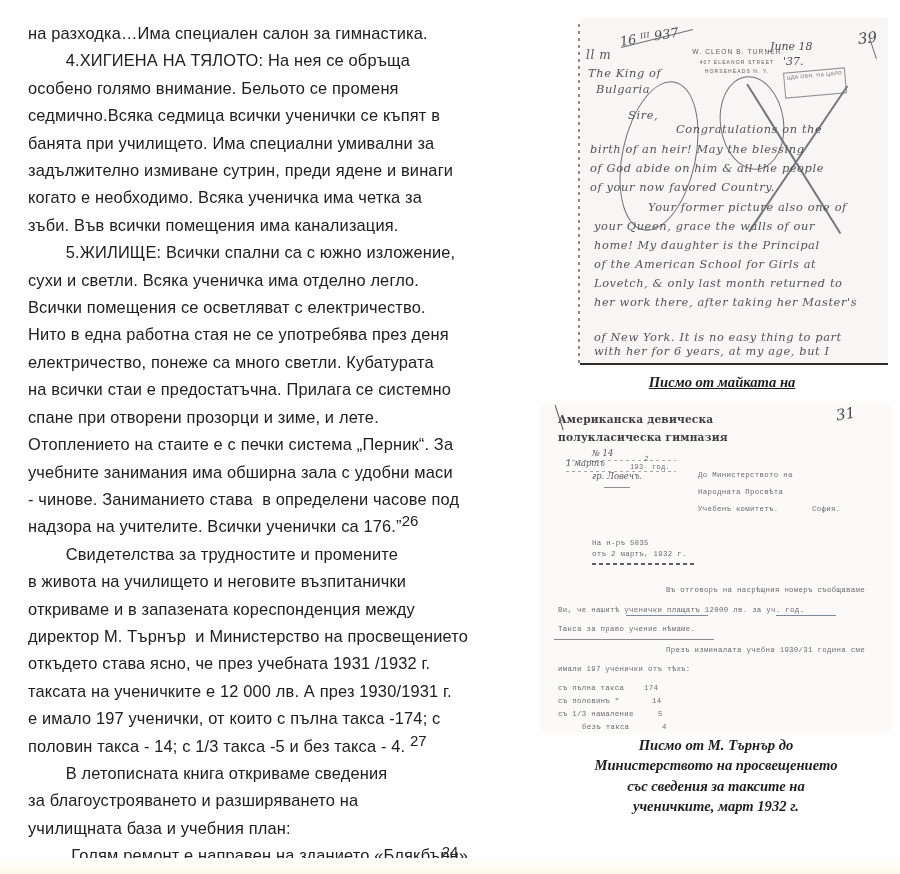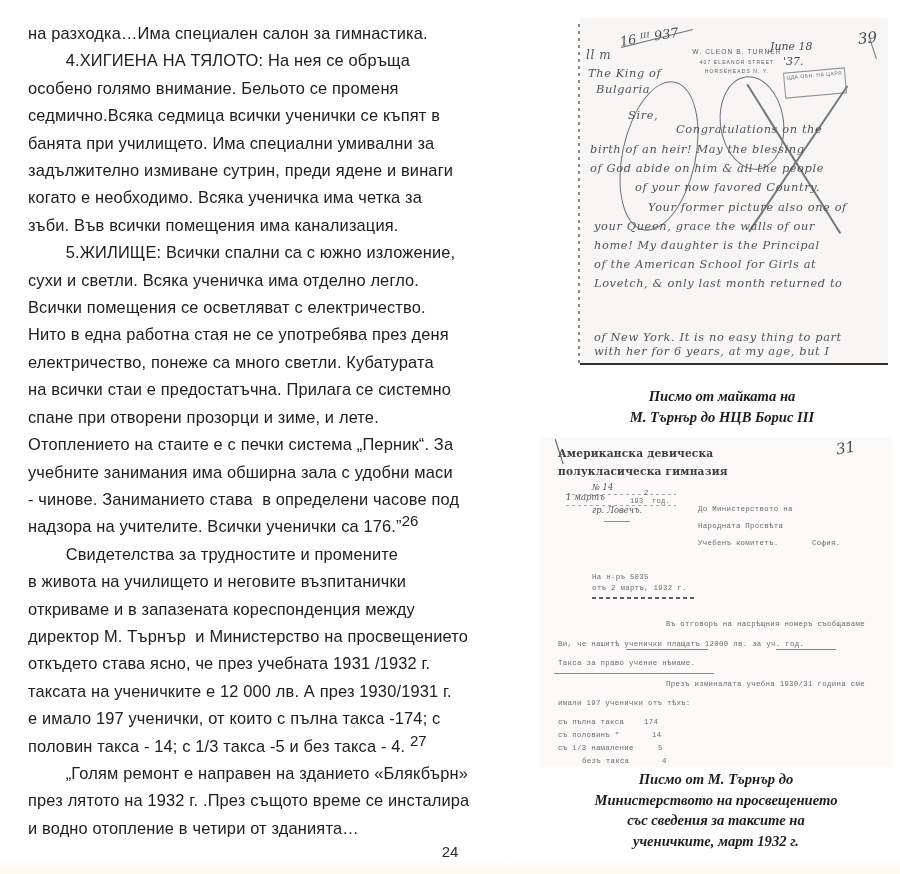--- a/index.html
+++ b/index.html
@@ -146,23 +146,24 @@
   .caption {
     font-family: "Liberation Serif", serif;
     font-style: italic;
     font-weight: bold;
     font-size: 14.6px;
     line-height: 20.5px;
     color: #1d1d1d;
     text-align: center;
   }
   #caption-letter {
-    margin-top: 20px;
+    margin-top: 6px;
     width: 340px;
     margin-left: 12px;
+    text-decoration: underline;
   }
 
   
   #fig-typed-wrap {
     position: relative;
     width: 352px;
     height: 330px;
     margin-top: 10px;
   }
   #fig-typed {
@@ -263,20 +264,23 @@
 
     <p class="para"><span>        Свидетелства за трудностите и промените
 в живота на училището и неговите възпитанички
 откриваме и в запазената кореспонденция между
 директор М. Търнър  и Министерство на просвещението
 откъдето става ясно, че през учебната 1931 /1932 г.
 таксата на ученичките е 12 000 лв. А през 1930/1931 г.
 е имало 197 ученички, от които с пълна такса -174; с
 половин такса - 14; с 1/3 такса -5 и без такса - 4. </span><span class="sup">27</span></p>
 
+    <p class="para"><span>        В летописната книга откриваме сведения
+за благоустрояването и разширяването на
+училищната база и учебния план:</span></p>
 
     <p class="para"><span>        „Голям ремонт е направен на зданието «Блякбърн»
 през лятото на 1932 г. .През същото време се инсталира
 и водно отопление в четири от зданията…</span></p>
 
   </div>
 
   <div id="right-column">
 
     <div class="figure">
@@ -303,34 +307,34 @@
           <div class="scrawl" style="left:140px; top:58px; width:62px; height:92px; transform:rotate(-8deg);"></div>
           <div class="rule" style="left:126px; top:140px; width:176px; transform:rotate(58deg); background:#76767f; height:1.5px;"></div>
           <div class="rule" style="left:130px; top:140px; width:176px; transform:rotate(-56deg); background:#76767f; height:1.5px;"></div>
 
           <span class="hw hw-line" style="left:8px;  top:48px;">The King of</span>
           <span class="hw hw-line" style="left:16px; top:64px;">Bulgaria</span>
           <span class="hw hw-line" style="left:48px; top:90px;">Sire,</span>
           <span class="hw hw-line" style="left:96px; top:104px;">Congratulations on the</span>
           <span class="hw hw-line" style="left:10px; top:124px;">birth of an heir! May the blessing</span>
           <span class="hw hw-line" style="left:10px; top:143px;">of God abide on him &amp; all the people</span>
-          <span class="hw hw-line" style="left:10px; top:162px;margin-left:45px;">of your now favored Country.</span>
+          <span class="hw hw-line" style="left:10px; top:162px;">of your now favored Country.</span>
           <span class="hw hw-line" style="left:24px; top:182px;margin-left:44px;">Your former picture also one of</span>
           <span class="hw hw-line" style="left:14px; top:201px;">your Queen, grace the walls of our</span>
           <span class="hw hw-line" style="left:14px; top:220px;">home! My daughter is the Principal</span>
           <span class="hw hw-line" style="left:14px; top:239px;">of the American School for Girls at</span>
           <span class="hw hw-line" style="left:14px; top:258px;">Lovetch, &amp; only last month returned to</span>
+          <span class="hw hw-line" style="left:14px; top:277px;">her work there, after taking her Master's</span>
           <span class="hw hw-line" style="left:14px; top:312px;">of New York. It is no easy thing to part</span>
           <span class="hw hw-line" style="left:14px; top:326px;">with her for 6 years, at my age, but I</span>
         </div>
       </div>
 
       <div id="caption-letter" class="caption">
         <div>Писмо от майката на</div>
-        <div>М. Търнър до НЦВ Борис III</div>
       </div>
     </div>
 
     <div class="figure">
       <div id="fig-typed-wrap">
         <div id="fig-typed">
 
           <div class="rule" style="left:6px; top:14px; width:26px; transform:rotate(72deg); background:#5a5a62; height:1.4px;"></div>
           <span class="corner-num" style="left:296px; top:2px; transform:rotate(-10deg);">31</span>
 

